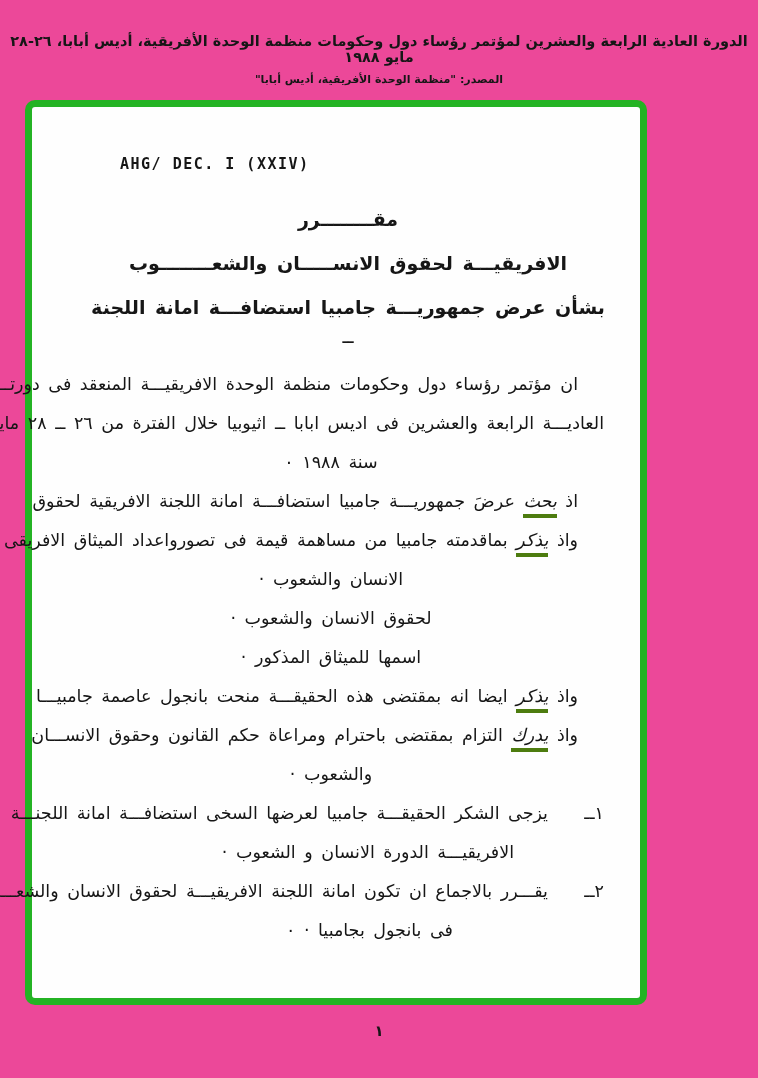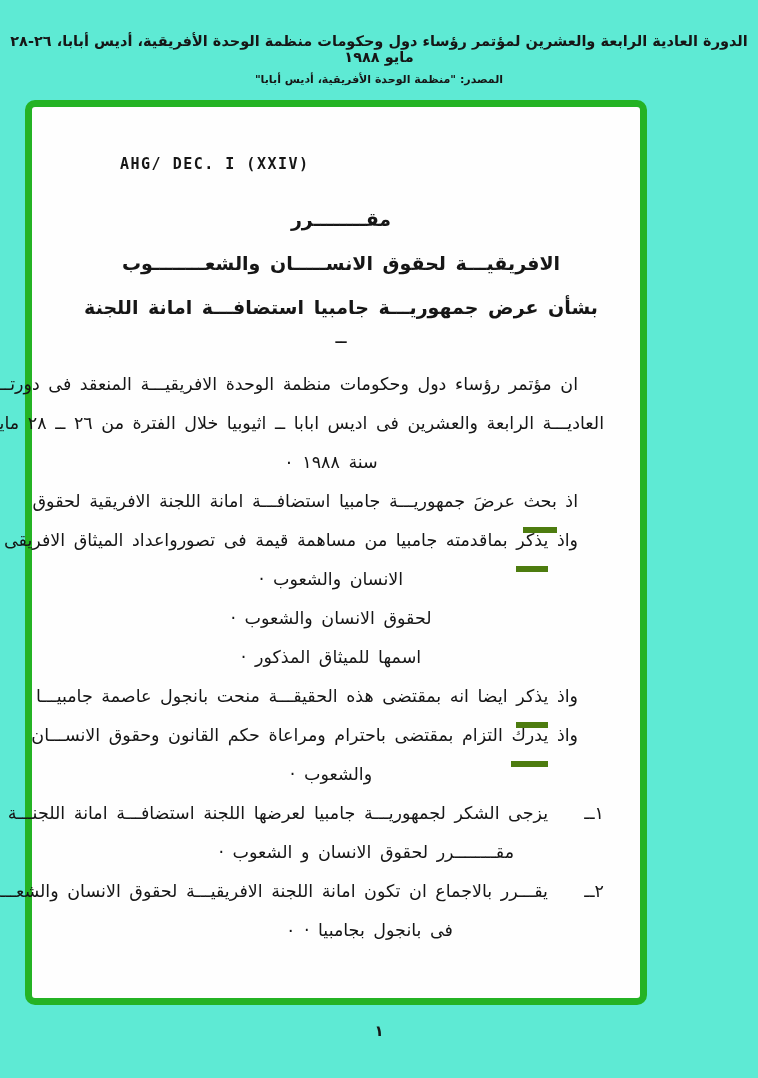--- a/index.html
+++ b/index.html
@@ -8,21 +8,21 @@
   }
   *{box-sizing:border-box;margin:0;padding:0;}
   html,body{width:758px;height:1078px;}
   body{
     background:#ffffff;
     color:var(--ink);
     font-family:"DejaVu Sans", sans-serif;
     position:relative;
     overflow:hidden;
   }
-  .page{position:relative;width:758px;height:1078px;background:#5eead4;}
+  .page{position:relative;width:758px;height:1078px;background:#ec4899;}
 
   
   .hdr{
     position:absolute;top:33px;left:0;width:100%;
     text-align:center;direction:rtl;font-weight:700;
   }
   .hdr1{font-size:14.5px;letter-spacing:0;}
   .hdr2{font-size:11px;margin-top:8px;}
 
   
@@ -31,37 +31,37 @@
     border:7px solid var(--green);border-radius:10px;background:#fefefe;
   }
 
   .ref{
     position:absolute;top:48px;left:88px;
     font-family:"DejaVu Sans Mono", monospace;
     font-weight:700;font-size:15px;letter-spacing:1.5px;white-space:pre;
   }
 
   .title{
-    position:absolute;top:90px;left:5px;width:100%;
+    position:absolute;top:90px;left:12px;width:100%;
     direction:rtl;text-align:center;
     font-size:19px;font-weight:700;word-spacing:3px;
   }
   .title .tl{height:44px;line-height:44px;white-space:nowrap;}
   .tsep{height:22px;line-height:14px;font-size:19px;font-weight:400;}
 
   .bodytext{
     position:absolute;top:258px;right:36px;left:26px;
     direction:rtl;font-size:17.5px;word-spacing:3px;
   }
   .ln{height:39px;line-height:39px;text-align:right;white-space:nowrap;}
   .ln.first{padding-right:26px;}
   .ln.endline{text-align:center;}
   .ln.ind-sm{padding-right:34px;}
   .ln.ind-lg{padding-right:95px;}
-  .u{border-bottom:6px solid #4d7c0f;padding-bottom:16px;}
+  .u{border-bottom:4px solid #4d7c0f;padding-bottom:3px;font-style:italic;}
   .u:empty{border-bottom:none;padding:0;}
 
   .item{display:flex;}
   .inum{width:56px;flex:0 0 56px;height:39px;line-height:39px;}
   .itext{flex:1 1 auto;}
 
   .pageno{
     position:absolute;top:1022px;left:0;width:100%;
     text-align:center;font-size:15px;font-weight:700;
   }
@@ -101,22 +101,22 @@
 
       <div class="ln endline">اسمها للميثاق المذكور ·</div>
       <div class="ln first"><span>واذ </span><span class="u">يذكر</span><span> ايضا  انه بمقتضى هذه الحقيقـــة منحت بانجول عاصمة جامبيـــا</span></div>
 
       <div class="ln first"><span>واذ </span><span class="u">يدرك</span><span> التزام  بمقتضى باحترام ومراعاة حكم القانون  وحقوق  الانســـان</span></div>
       <div class="ln endline">والشعوب ·</div>
 
       <div class="item">
         <span class="inum">١ــ</span>
         <span class="itext">
-          <span class="ln" style="display:block">يزجى الشكر لجمهوريـــة  جامبيا  لعرضها اللجنة  استضافـــة امانة اللجنـــة</span>
-          <span class="ln ind-sm" style="display:block">مقــــــــرر لحقوق  الانسان و  الشعوب ·</span>
+          <span class="ln" style="display:block">يزجى الشكر الحقيقـــة  جامبيا  لعرضها السخى  استضافـــة امانة اللجنـــة</span>
+          <span class="ln ind-sm" style="display:block">الافريقيـــة الدورة  الانسان و  الشعوب ·</span>
         </span>
       </div>
 
       <div class="item">
         <span class="inum">٢ــ</span>
         <span class="itext">
           <span class="ln" style="display:block">يقـــرر بالاجماع  ان  تكون امانة اللجنة  الافريقيـــة لحقوق  الانسان والشعـــوب</span>
           <span class="ln ind-lg" style="display:block">فى بانجول   بجامبيا · ٠</span>
         </span>
       </div>

